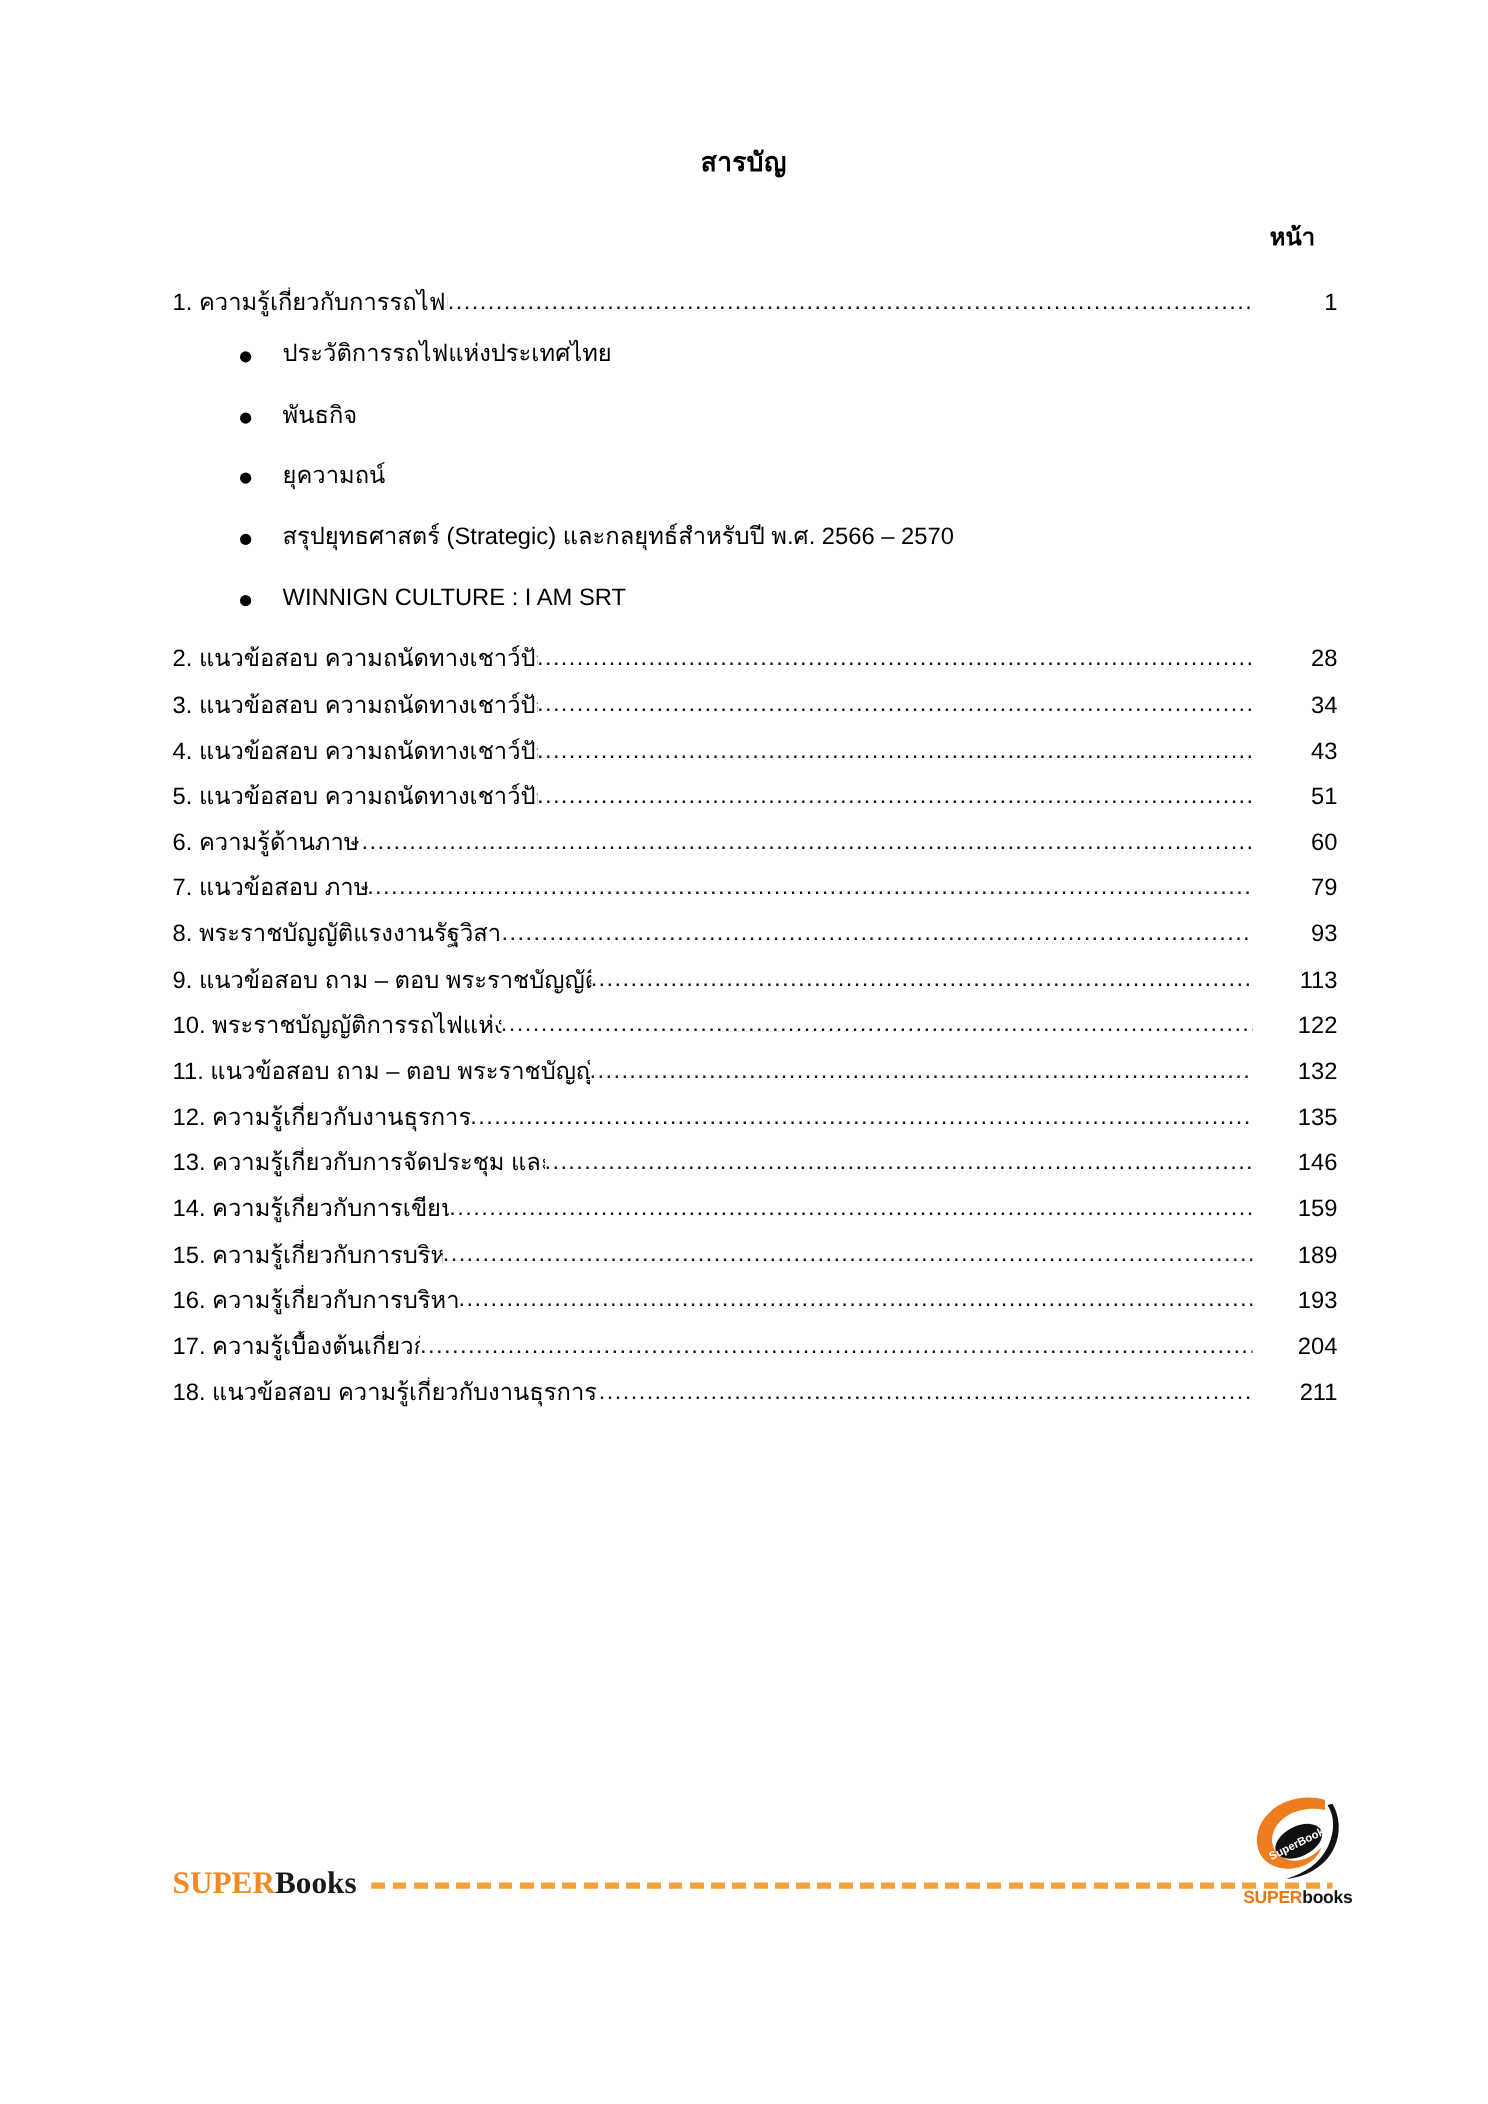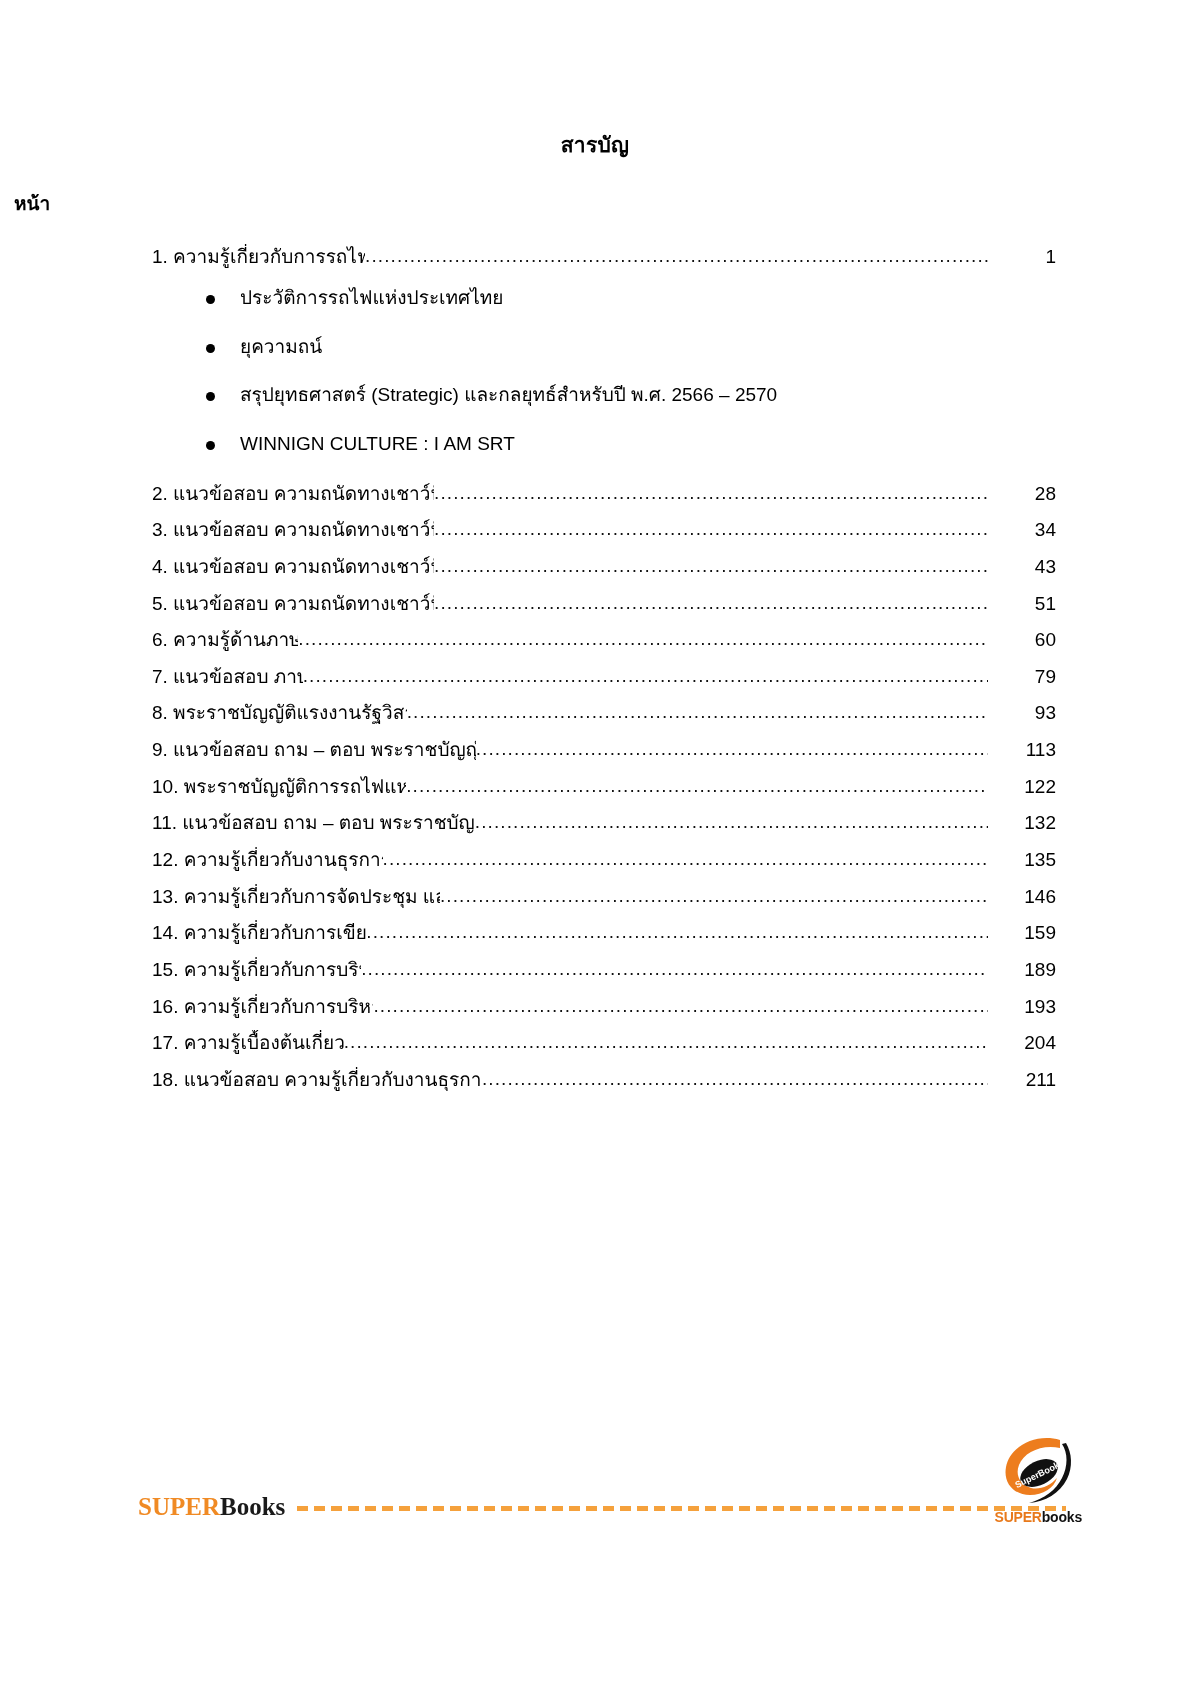--- a/index.html
+++ b/index.html
@@ -14,21 +14,21 @@
     position: relative;
     font-family: "Liberation Sans", "DejaVu Sans", sans-serif;
     color: #000000;
     -webkit-font-smoothing: antialiased;
   }
   .page {
     position: relative;
     width: 1190px;
     height: 1683px;
     box-sizing: border-box;
-    padding: 14px;
+    padding: 0;
     overflow: hidden;
   }
 
   
   .doc-title {
     text-align: center;
     font-size: 21px;
     font-weight: bold;
     letter-spacing: 0.3px;
     margin: 0;
@@ -42,21 +42,21 @@
     margin: 0;
     padding-top: 32px;
     line-height: 1.2;
   }
 
   
   .col-header {
     margin: 0;
     padding-top: 31px;
     padding-right: 138px;
-    text-align: left;
+    text-align: right;
     font-size: 19px;
     font-weight: bold;
   }
   .toc-wrap {
     padding-top: 26px;
     padding-left: 138px;
     padding-right: 120px;
   }
   .toc-entry {
     display: flex;
@@ -204,20 +204,24 @@
       <span class="entry-page">1</span>
     </div>
 
     <ul class="sub-list">
       <li class="sub-item">
         <span class="bullet-dot"></span>
         <span class="sub-text">ประวัติการรถไฟแห่งประเทศไทย</span>
       </li>
       <li class="sub-item">
         <span class="bullet-dot"></span>
+        <span class="sub-text">พันธกิจ</span>
+      </li>
+      <li class="sub-item">
+        <span class="bullet-dot"></span>
         <span class="sub-text">ยุความถน์</span>
       </li>
       <li class="sub-item">
         <span class="bullet-dot"></span>
         <span class="sub-text">สรุปยุทธศาสตร์ (Strategic) และกลยุทธ์สำหรับปี พ.ศ. 2566 – 2570</span>
       </li>
       <li class="sub-item">
         <span class="bullet-dot"></span>
         <span class="sub-text">WINNIGN CULTURE : I AM SRT</span>
       </li>

